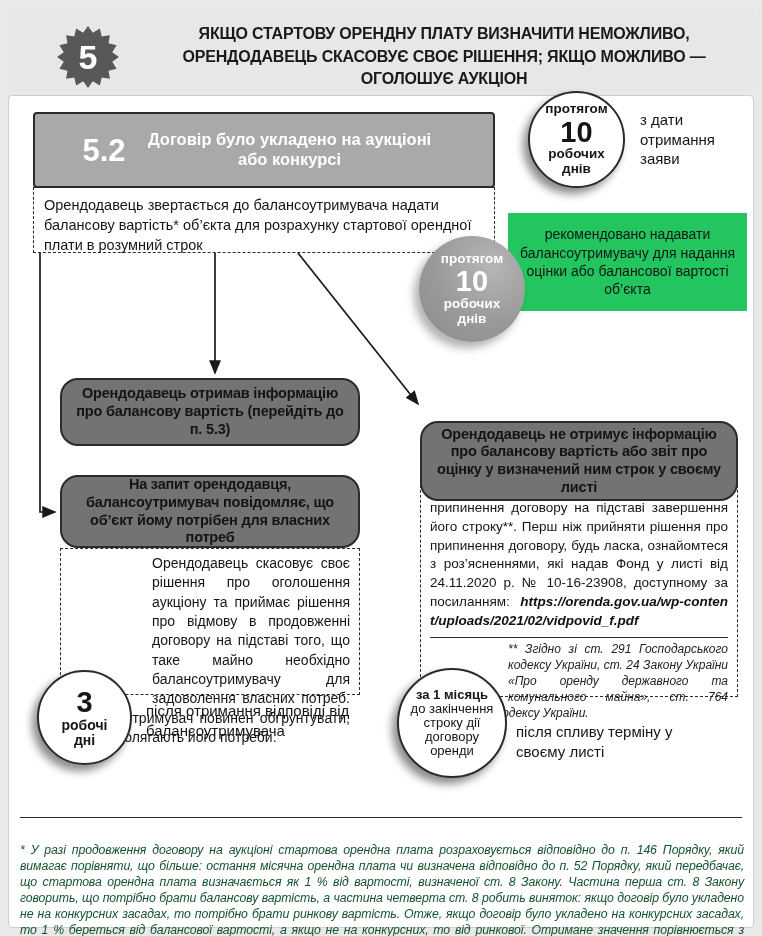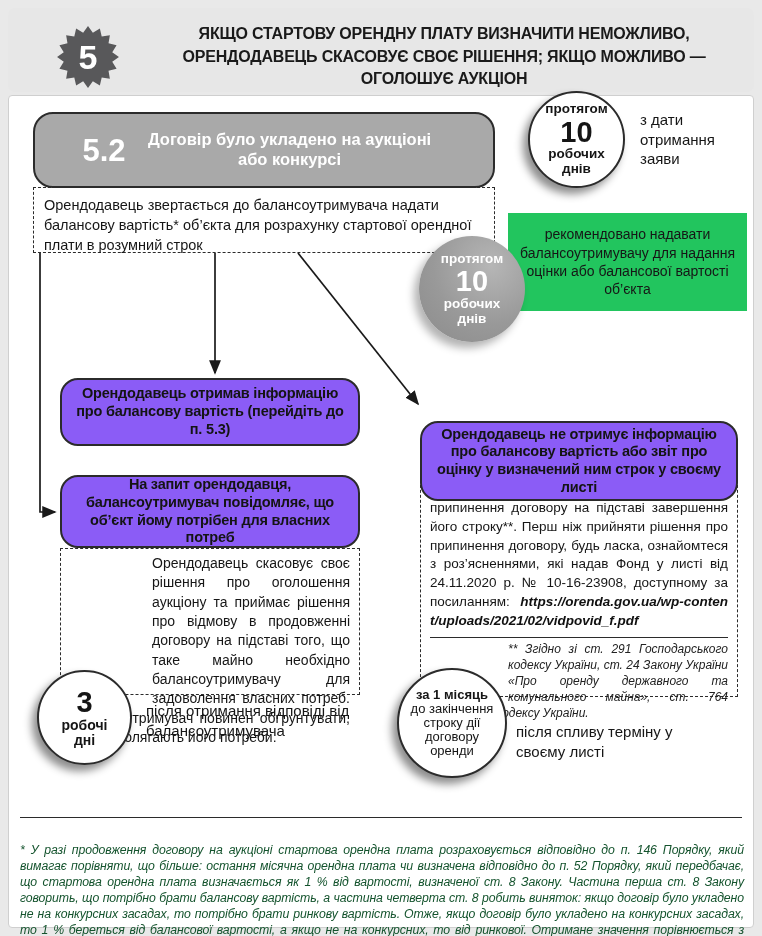--- a/index.html
+++ b/index.html
@@ -30,21 +30,21 @@
 
   
   .panel {
     position:absolute; left:8px; top:95px; width:746px; height:833px;
     background:#ffffff; border:1px solid #cfcfcf; border-radius:4px; z-index:0;
   }
 
   
   .stepbox {
     position:absolute; left:33px; top:112px; width:462px; height:76px;
-    background:#a9a9a9; border:2px solid #2b2b2b; border-radius:20px;
+    background:#a9a9a9; border:2px solid #2b2b2b; border-radius:4px;
     display:flex; align-items:center; justify-content:center; gap:8px;
     color:#ffffff; z-index:3;
   }
   .step-num { font-size:31px; font-weight:bold; line-height:1; }
   .step-title { width:312px; font-size:16.5px; font-weight:bold; text-align:center; line-height:1.2; }
 
   
   .dash {
     position:absolute; border:1.5px dashed #2b2b2b; z-index:2;
     font-size:14px; line-height:1.38; color:#161616;
@@ -56,21 +56,21 @@
   .float-spacer-left  { float:left; width:82px; height:44px; margin-top:100px; }
   .float-spacer-right { float:left; width:78px; height:42px; margin-top:12px; }
 
   .right-note-text { font-size:13.5px; line-height:1.4; }
   .link { font-weight:bold; font-style:italic; word-break:break-all; color:#111; }
   .right-sep { border:none; border-top:1.5px solid #2b2b2b; margin:6px 0 4px 0; }
   .right-foot { font-size:12px; font-style:italic; line-height:1.33; text-align:justify; color:#222; }
 
   
   .rbox {
-    position:absolute; background:#8b5cf6; border:2px solid #2b2b2b; border-radius:18px;
+    position:absolute; background:#737373; border:2px solid #2b2b2b; border-radius:18px;
     display:flex; align-items:center; justify-content:center; text-align:center;
     font-weight:bold; font-size:14.5px; line-height:1.22; color:#141414;
     padding:4px 12px; z-index:3; letter-spacing:-0.2px;
   }
   .rbox-received   { left:60px;  top:378px; width:300px; height:68px; }
   .rbox-ownneeds   { left:60px;  top:475px; width:300px; height:73px; }
   .rbox-notreceived{ left:420px; top:377px; width:318px; height:80px;margin-top:44px; }
 
   
   .circle {

